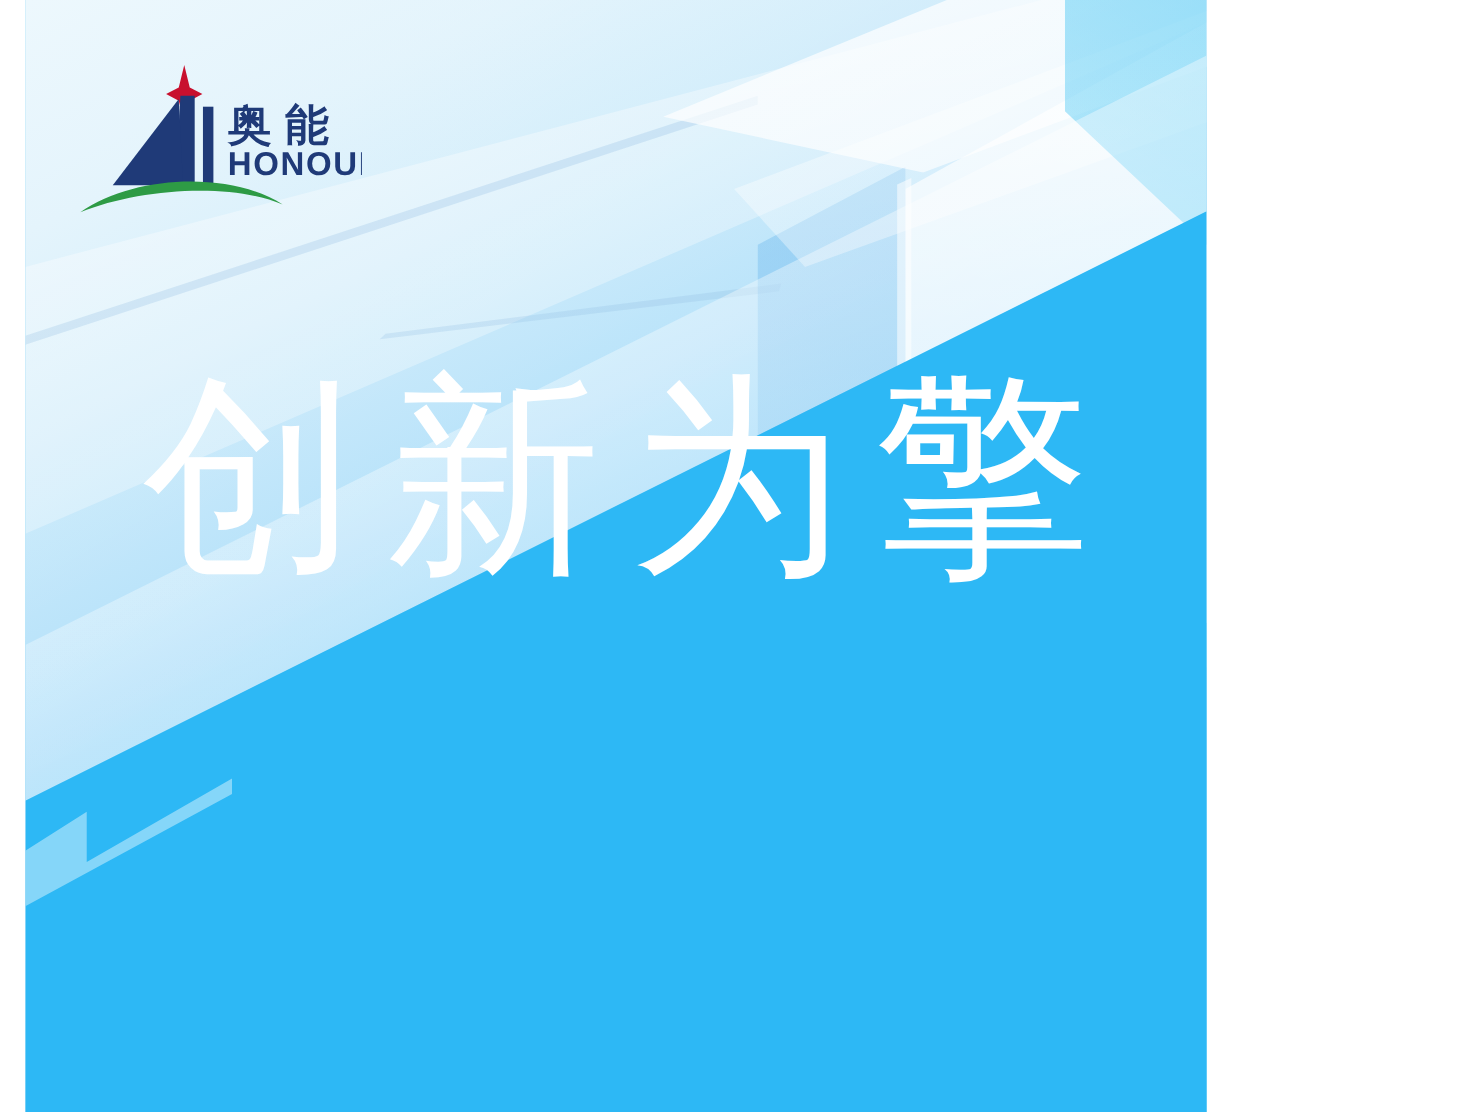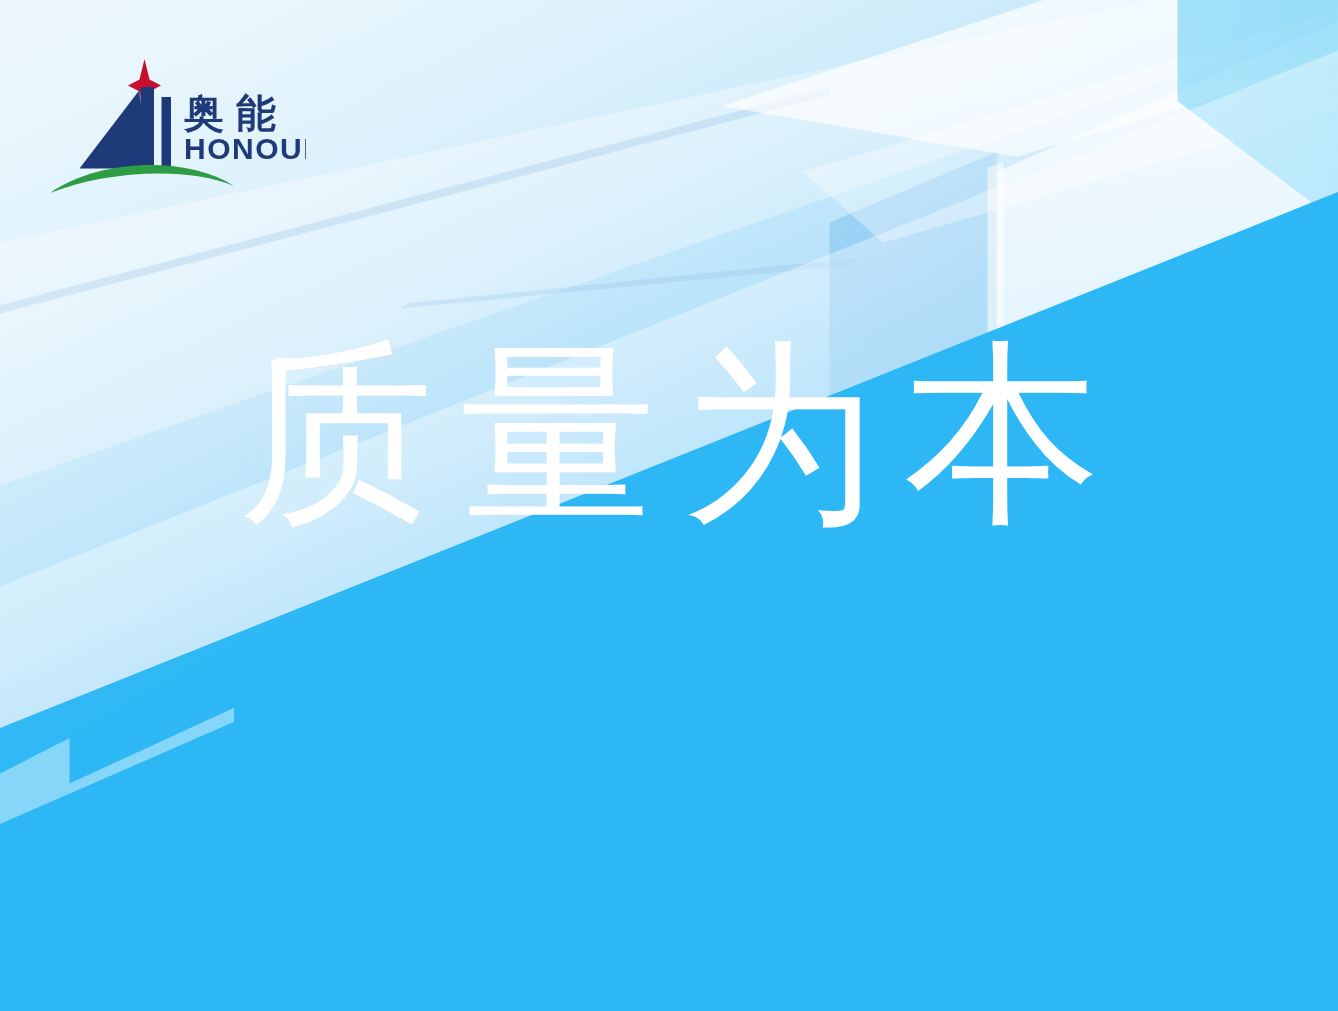--- a/index.html
+++ b/index.html
@@ -7,24 +7,25 @@
     margin: 0;
     padding: 0;
     background: #ffffff;
   }
   body {
     font-family: "Liberation Sans", "DejaVu Sans", sans-serif;
   }
 
   .poster {
     position: relative;
-    width: 1338px;
+    width: 1074px;
     height: 1011px;
     overflow: hidden;
     background: #9ddcf8;
+    margin-left: 23px;
   }
 
   
   .bg-layer {
     position: absolute;
     inset: 0;
     pointer-events: none;
   }
 
   
@@ -181,16 +182,16 @@
         <path d="M2 138 C 52 103, 140 101, 186 131 C 140 111, 56 116, 2 138 Z" fill="#2E9B45"></path>
       </g>
 
       <text x="136" y="72" font-family="'DejaVu Sans','Liberation Sans',sans-serif" font-size="40" font-weight="600" fill="#1F3A78" letter-spacing="12">奥能</text>
 
       <text x="136" y="104" font-family="'Liberation Sans','DejaVu Sans',sans-serif" font-size="30" font-weight="700" fill="#1F3A78" letter-spacing="1.5">HONOUR</text>
     </svg>
   </div>
 
   <div class="slogan">
-    <div class="slogan-line">质量为本</div>
+    <div class="slogan-line">创新为擎</div>
   </div>
 
 </div>
 
 </body></html>

